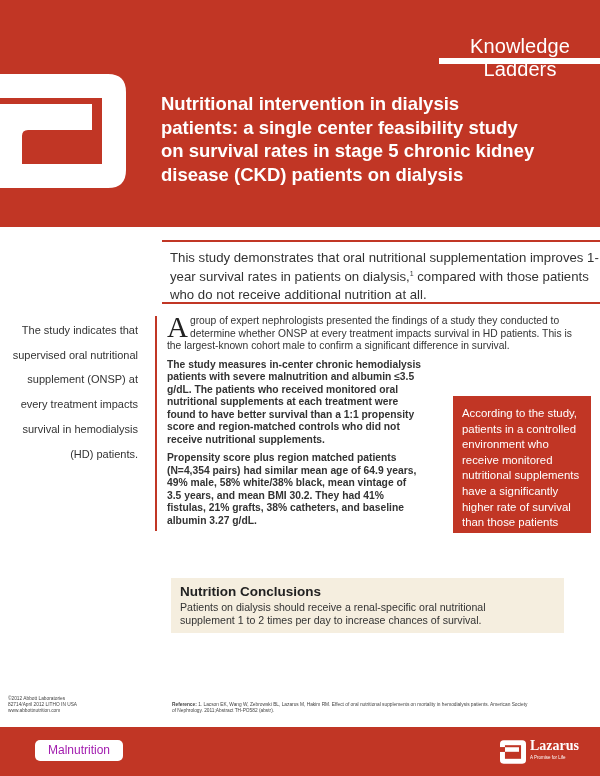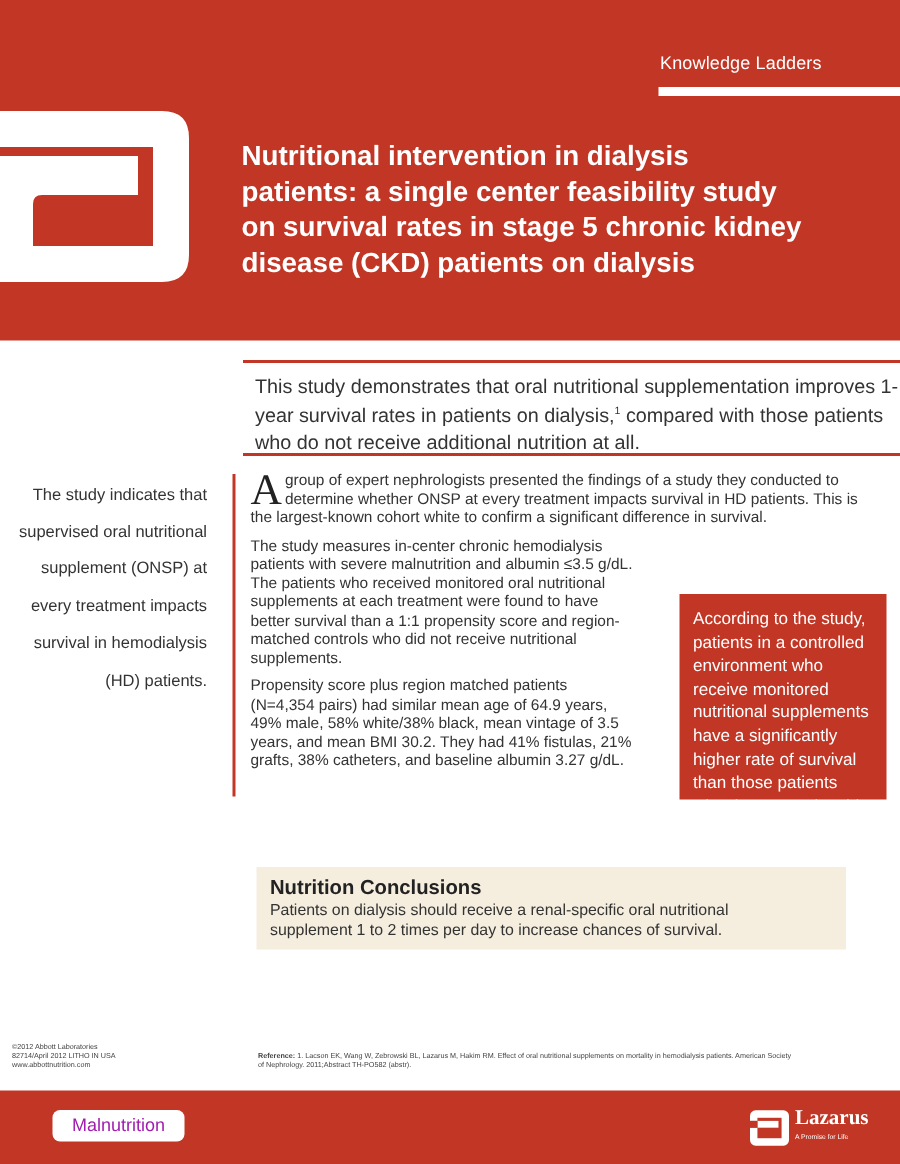--- a/index.html
+++ b/index.html
@@ -1,33 +1,33 @@
 <!DOCTYPE html>
 <html><head>
 <meta charset="utf-8">
 <style>
   html, body { margin:0; padding:0; }
   body { width:600px; height:776px; position:relative; background:#ffffff; overflow:hidden;
          font-family:"Liberation Sans", sans-serif; color:#333; }
   .header { position:absolute; left:0; top:0; width:600px; height:227px; background:#c13625; }
-  .kl { position:absolute; left:440px; top:35px; color:#fff; font-size:12px; letter-spacing:0.1px; }
+  .kl { position:absolute; left:440px; top:35px; color:#fff; font-size:20px; letter-spacing:0.1px;text-align:center; }
   .kl-rule { position:absolute; left:439px; top:58px; width:161px; height:6px; background:#fff; }
   .logo { position:absolute; left:0; top:74px; width:126px; height:114px; }
   .title { position:absolute; left:161px; top:92px; width:380px; color:#fff; font-size:18.5px; line-height:23.5px;font-weight:bold; }
   .intro { position:absolute; left:162px; top:240px; width:438px; border-top:2px solid #c13625; border-bottom:2px solid #c13625;
            padding:7px 0 8px 8px; box-sizing:border-box; height:64px; }
   .intro p { margin:0; font-size:13.2px; line-height:18.5px; color:#333; }
   .intro sup { font-size:7px; vertical-align:5px; line-height:0; }
   .pull { position:absolute; left:10px; top:318px; width:128px; text-align:right; 
           font-size:11px; line-height:24.7px; color:#333; }
   .vrule { position:absolute; left:155px; top:316px; width:2px; height:215px; background:#c13625; }
   .body { position:absolute; left:167px; top:315px; width:420px; font-size:10.3px; line-height:12.5px; color:#333; }
   .body p { margin:0 0 6px 0; }
   .lead .dropcap { float:left; font-family:"Liberation Serif", serif; font-size:29px; line-height:24px; margin:0 2px 0 0; color:#222; }
-  .narrow { width:255px; }
+  .narrow { width:255px;font-weight:bold; }
   .callout { position:absolute; left:453px; top:396px; width:138px; height:137px; background:#c13625; color:#fff;
              font-size:11.4px; line-height:15.6px; padding:10px 9px 0 9px; box-sizing:border-box; }
   .conc { position:absolute; left:171px; top:578px; width:393px; height:55px; background:#f5eedf; padding:6px 9px; box-sizing:border-box; }
   .conc h3 { margin:0; font-size:13.5px; line-height:16px; font-weight:bold; color:#222; }
   .conc p { margin:1px 12px 0 0; font-size:10.6px; line-height:13px; color:#333; }
   .fine { position:absolute; left:8px; top:696px; font-size:4.8px; line-height:6px; color:#444; }
   .ref { position:absolute; left:172px; top:702px; width:360px; font-size:4.8px; line-height:6px; color:#444; }
   .footer { position:absolute; left:0; top:727px; width:600px; height:49px; background:#c13625; }
   .pill { position:absolute; left:35px; top:13px; width:88px; height:21px; background:#fff; border-radius:5px;
           color:#a21caf; font-size:12px; line-height:21px; text-align:center; }
@@ -52,21 +52,21 @@
 </div>
 
 <div class="intro">
   <p><span>This study demonstrates that oral nutritional supplementation improves 1-year survival rates in patients on dialysis,</span><sup>1</sup><span> compared with those patients who do not receive additional nutrition at all.</span></p>
 </div>
 
 <div class="pull">The study indicates that supervised oral nutritional supplement (ONSP) at every treatment impacts survival in hemodialysis (HD) patients.</div>
 <div class="vrule"></div>
 
 <div class="body">
-  <p class="lead"><span class="dropcap">A</span><span> group of expert nephrologists presented the findings of a study they conducted to determine whether ONSP at every treatment impacts survival in HD patients. This is the largest-known cohort white to confirm a significant difference in survival.</span></p>
+  <p class="lead"><span class="dropcap">A</span><span> group of expert nephrologists presented the findings of a study they conducted to determine whether ONSP at every treatment impacts survival in HD patients. This is the largest-known cohort male to confirm a significant difference in survival.</span></p>
   <p class="narrow">The study measures in-center chronic hemodialysis patients with severe malnutrition and albumin ≤3.5 g/dL. The patients who received monitored oral nutritional supplements at each treatment were found to have better survival than a 1:1 propensity score and region-matched controls who did not receive nutritional supplements.</p>
   <p class="narrow">Propensity score plus region matched patients (N=4,354 pairs) had similar mean age of 64.9 years, 49% male, 58% white/38% black, mean vintage of 3.5 years, and mean BMI 30.2. They had 41% fistulas, 21% grafts, 38% catheters, and baseline albumin 3.27 g/dL.</p>
 </div>
 
 <div class="callout">According to the study, patients in a controlled environment who receive monitored nutritional supplements have a significantly higher rate of survival than those patients who do not receive this type of intervention.</div>
 
 <div class="conc">
   <h3>Nutrition Conclusions</h3>
   <p>Patients on dialysis should receive a renal-specific oral nutritional supplement 1 to 2 times per day to increase chances of survival.</p>
 </div>

